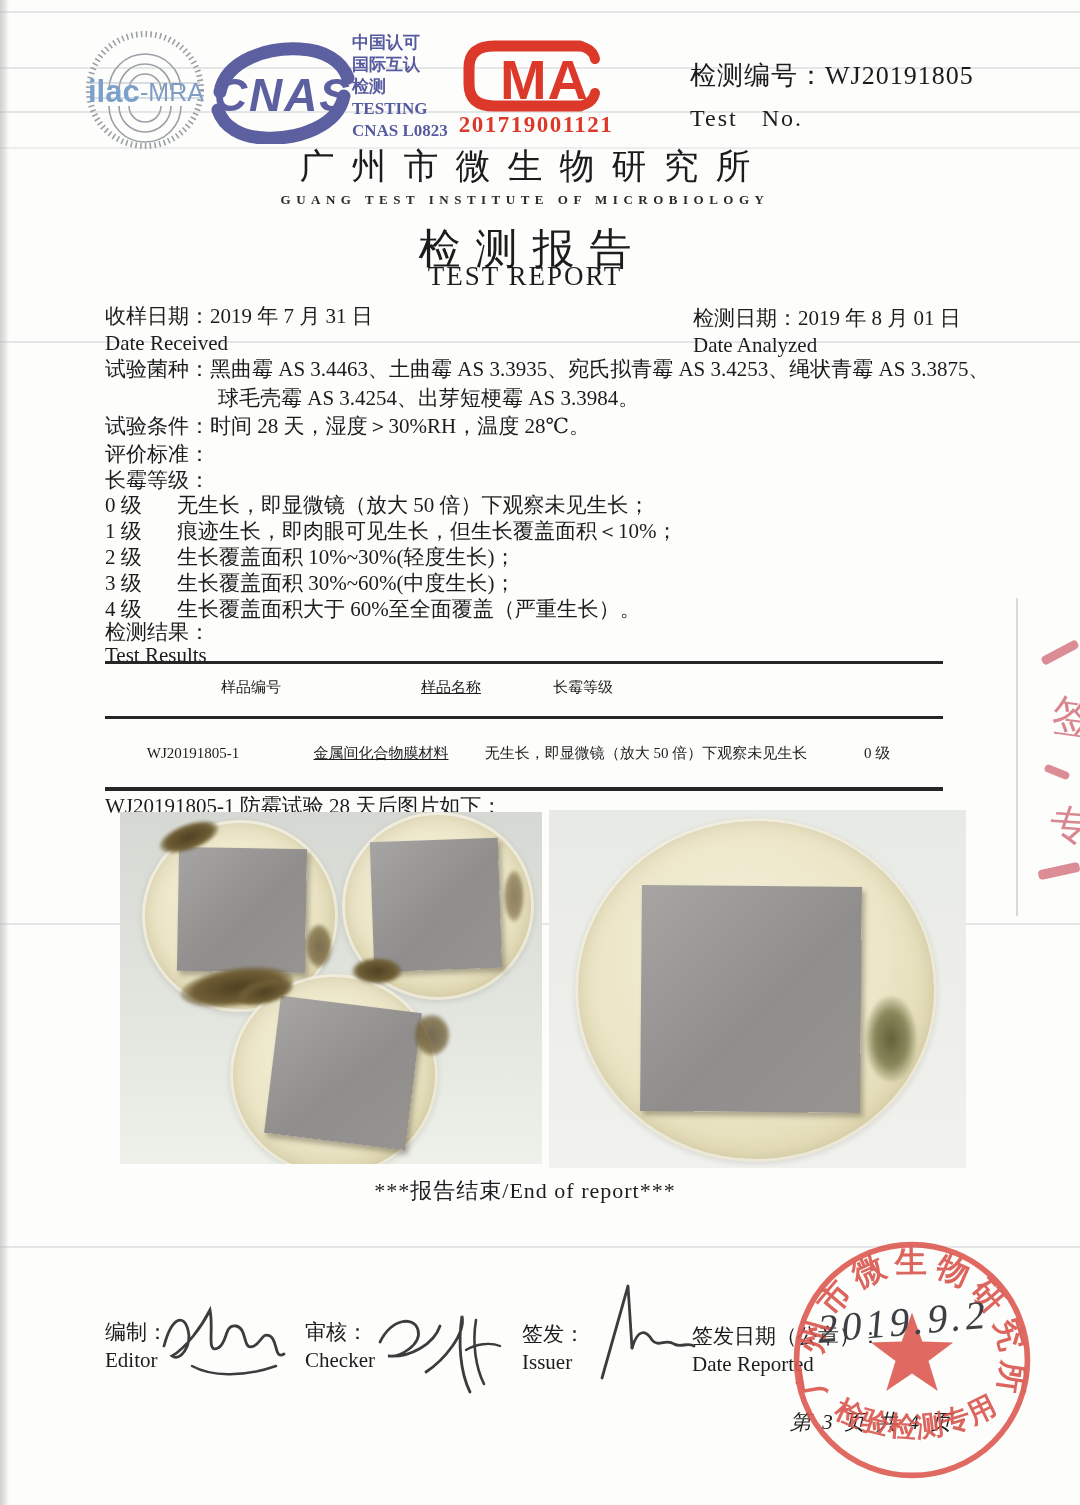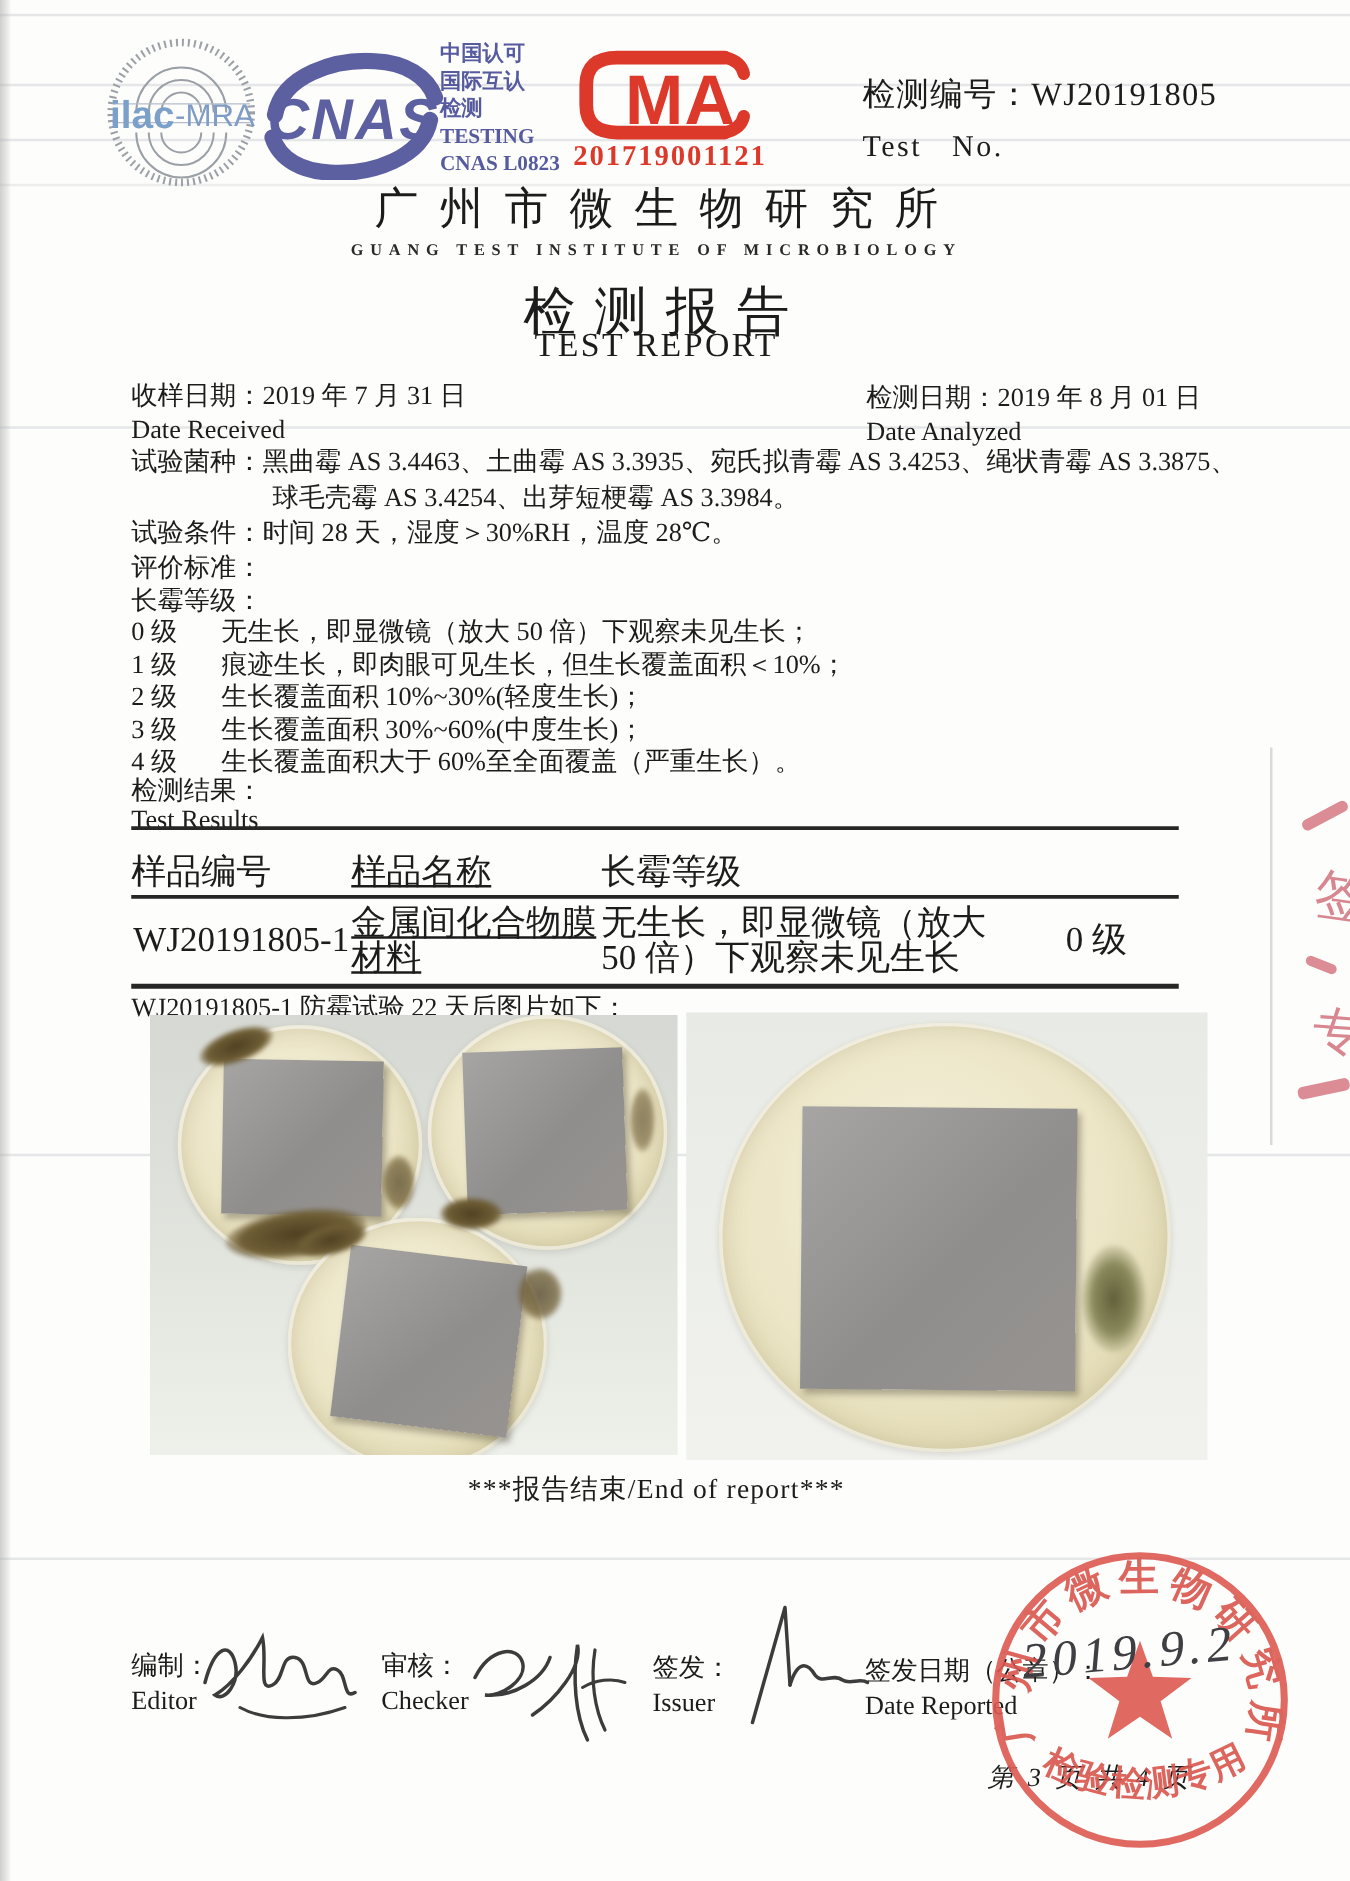--- a/index.html
+++ b/index.html
@@ -26,21 +26,21 @@
   .report-cn{font-size:42px;letter-spacing:15px;text-indent:15px;}
   .report-en{font-size:27px;letter-spacing:2px;}
 
   .t21{font-size:21px;line-height:27px;}
   .grade-row{position:absolute;left:105px;font-size:21px;}
   .grade-level{display:inline-block;width:72px;}
 
   
   .tline{position:absolute;background:#262626;}
   .thead,.trow{position:absolute;left:105px;width:838px;display:flex;}
-  .thead > div,.trow > div{text-align:left;font-size:28px;}
+  .thead > div,.trow > div{text-align:right;font-size:15px;}
   .c1{width:176px;} .c2{width:200px;text-decoration:underline;} .c3{width:330px;} .c4{width:132px;}
   .trow > div{display:flex;align-items:center;justify-content:center;line-height:28px;}
 
   
   .photo{position:absolute;overflow:hidden;}
   .photo-left{left:120px;top:812px;width:422px;height:352px;
     background:linear-gradient(180deg,#d6d9d3,#e2e4de 55%,#eef0ea);}
   .photo-right{left:549px;top:810px;width:417px;height:358px;
     background:linear-gradient(180deg,#e8eae6,#f1f2ee);}
   .dish{position:absolute;border-radius:50%;
@@ -160,21 +160,21 @@
   </div>
   <div class="tline" style="left:105px;top:716px;width:838px;height:3px"></div>
   <div class="trow" style="top:721px;height:64px">
     <div class="c1">WJ20191805-1</div>
     <div class="c2">金属间化合物膜材料</div>
     <div class="c3">无生长，即显微镜（放大 50 倍）下观察未见生长</div>
     <div class="c4">0 级</div>
   </div>
   <div class="tline" style="left:105px;top:787px;width:838px;height:4px"></div>
 
-  <div class="abs t21" style="left:105px;top:793px">WJ20191805-1 防霉试验 22 天后图片如下：</div>
+  <div class="abs t21" style="left:105px;top:793px">WJ20191805-1 防霉试验 28 天后图片如下：</div>
 
   <div class="photo photo-left">
     <div class="dish" style="left:22px;top:8px;width:196px;height:192px"></div>
     <div class="dish" style="left:222px;top:0px;width:192px;height:188px"></div>
     <div class="dish" style="left:110px;top:162px;width:208px;height:202px"></div>
     <div class="sample" style="left:58px;top:36px;width:128px;height:124px;transform:rotate(1deg)"></div>
     <div class="sample" style="left:252px;top:28px;width:128px;height:130px;transform:rotate(-2deg)"></div>
     <div class="sample" style="left:152px;top:192px;width:142px;height:138px;transform:rotate(7deg)"></div>
     <div class="mold mold-brown" style="left:38px;top:12px;width:62px;height:26px;transform:rotate(-20deg)"></div>
     <div class="mold mold-brown" style="left:60px;top:156px;width:114px;height:38px;transform:rotate(-8deg)"></div>

